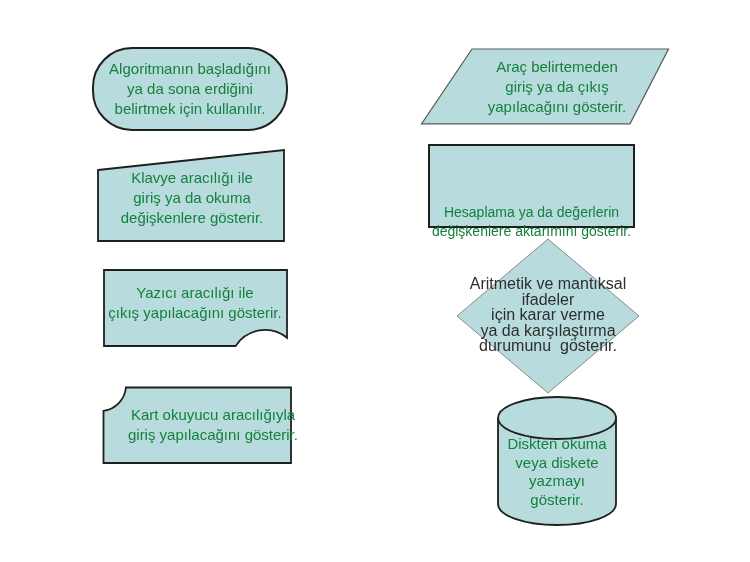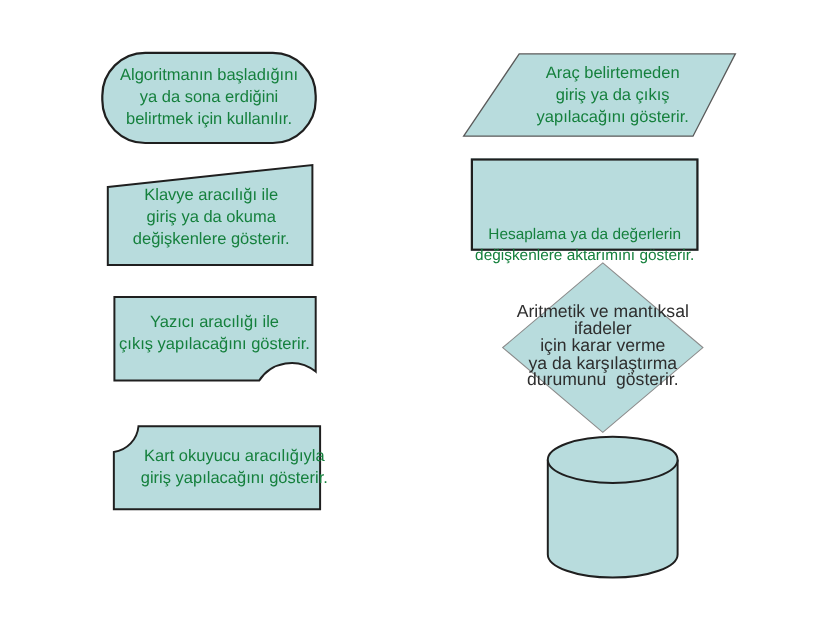--- a/index.html
+++ b/index.html
@@ -96,14 +96,18 @@
   </div>
   <div class="txt txt-card">Kart okuyucu aracılığıyla
 giriş yapılacağını gösterir.</div>
 
   <div class="shape" style="left:496px;top:394px;">
     <svg width="122" height="134" viewBox="0 0 122 134">
       <path class="fill-dark" d="M2,24 V110 A59 21 0 0 0 120,110 V24"></path>
       <ellipse class="fill-dark" cx="61" cy="24" rx="59" ry="21"></ellipse>
     </svg>
   </div>
+  <div class="txt txt-cylinder">Diskten okuma
+veya diskete
+yazmayı
+gösterir.</div>
 
 </div>
 
 </body></html>

